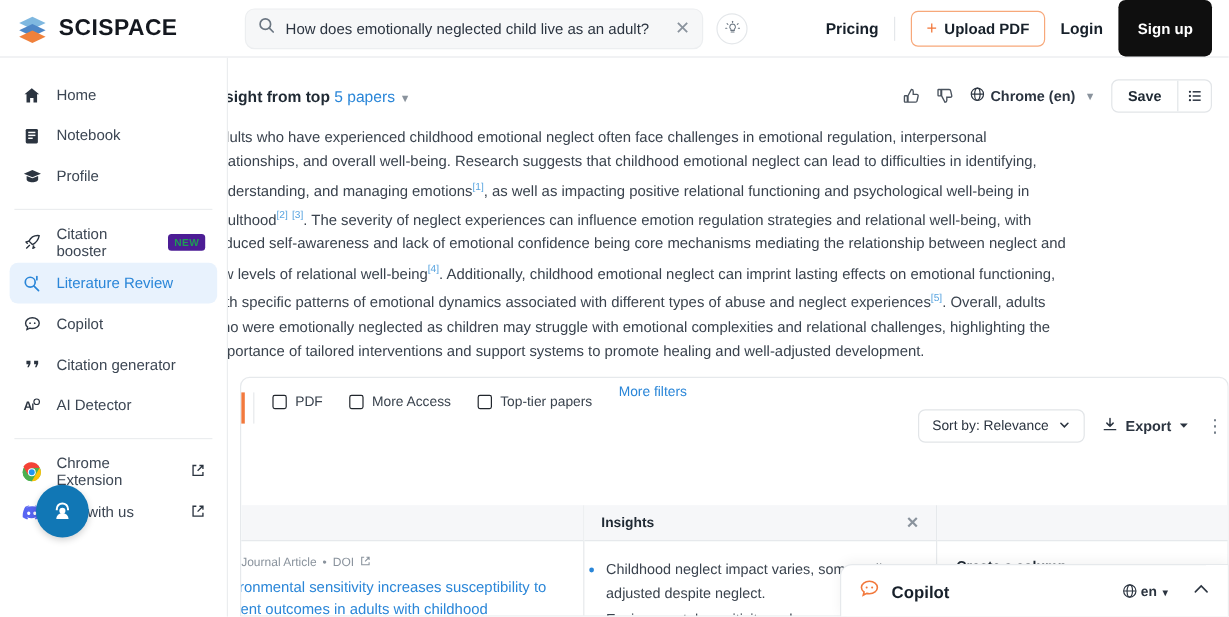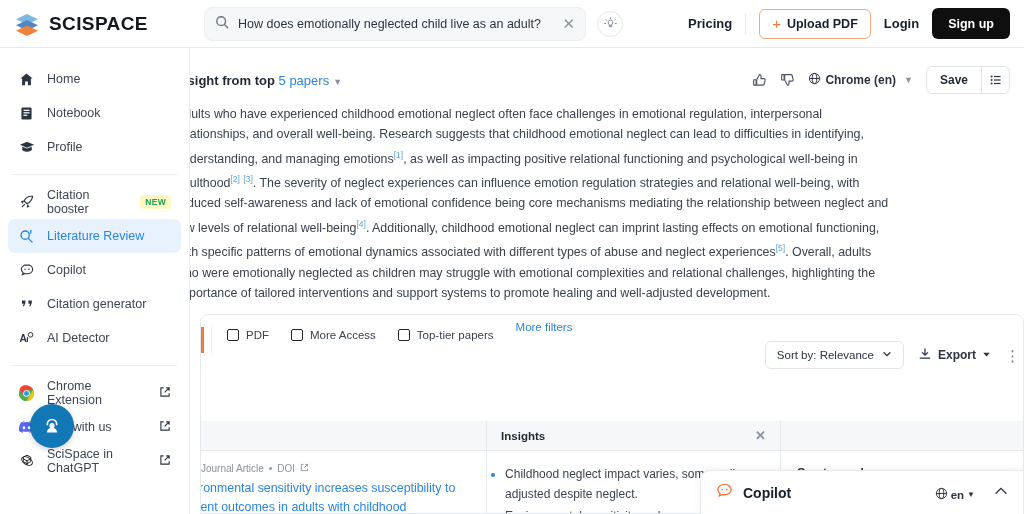--- a/index.html
+++ b/index.html
@@ -42,41 +42,41 @@
   .pricing { font-size: 13px; font-weight: 700; color: #17202a; cursor: pointer; }
   .vdiv { width: 1px; height: 20px; background: #e4e7ea; }
   .upload-btn {
     height: 30px; border: 1px solid #f7a87a; border-radius: 6px; background: #fff;
     display: flex; align-items: center; gap: 6px; padding: 0 12px;
     font-size: 12.5px; font-weight: 700; color: #17202a; cursor: pointer;
   }
   .plus { color: #f2793d; font-size: 15px; font-weight: 400; line-height: 1; }
   .login { font-size: 13px; font-weight: 700; color: #17202a; cursor: pointer; }
   .signup {
-    height: 31px; background: #0f0f0f; color: #fff; border-radius: 6px;
+    height: 47px; background: #0f0f0f; color: #fff; border-radius: 6px;
     display: flex; align-items: center; padding: 0 16px;
     font-size: 12.5px; font-weight: 700; cursor: pointer;
   }
 
   
   .sidebar {
     position: absolute; top: 48px; left: 0; width: 190px; height: 466px;
     background: #fff; border-right: 1px solid #ebedef; padding-top: 14px; z-index: 30;
   }
   .nav-item {
     display: flex; align-items: center; gap: 12px; height: 34px;
     margin: 0 8px; padding: 0 10px; border-radius: 7px;
     font-size: 12.5px; color: #3c4653; cursor: pointer;
   }
   .nav-item .ico { width: 17px; height: 17px; display: flex; align-items: center; justify-content: center; flex: 0 0 17px; }
   .nav-item.active { background: #e8f2fd; color: #2a86d8; }
   .nav-item.active .ico svg { stroke: #2a86d8; fill: none; }
   .nav-sep { height: 1px; background: #ebedef; margin: 10px 12px; }
   .badge-new {
-    background: #fef9c3; color: #1f9d55; font-size: 8.5px; font-weight: 700;
+    background: #4c1d95; color: #1f9d55; font-size: 8.5px; font-weight: 700;
     border-radius: 3px; padding: 2px 5px; letter-spacing: .3px;
   }
   .ext-ico { margin-left: auto; }
 
   .support-fab {
     position: absolute; left: 30px; top: 404px; width: 44px; height: 44px;
     border-radius: 50%; background: #1177b5; display: flex; align-items: center;
     justify-content: center; z-index: 60; cursor: pointer;
     box-shadow: 0 2px 6px rgba(0,0,0,.18);
   }
@@ -339,36 +339,20 @@
       </span>
       <span>Talk with us</span>
       <span class="ext-ico">
         <svg width="12" height="12" viewBox="0 0 14 14" fill="none" stroke="#2b3440" stroke-width="1.3">
             <path d="M5.4 2.2H2.2v9.6h9.6V8.6"></path>
             <path d="M8.4 2.2h3.4v3.4M11.8 2.2 6.6 7.4"></path>
           </svg>
       </span>
     </div>
 
-    <div class="nav-item">
-      <span class="ico">
-        <svg width="16" height="16" viewBox="0 0 18 18" fill="none" stroke="#1a1a1a" stroke-width="1.1">
-          <path d="M9 2.4 13.2 4.8v4.8L9 12 4.8 9.6V4.8z"></path>
-            <path d="M4.8 6.4 9 8.8l4.2-2.4M9 8.8v4.8"></path>
-          <ellipse cx="9" cy="9" rx="6.6" ry="4" transform="rotate(30 9 9)"></ellipse>
-        </svg>
-      </span>
-      <span>SciSpace in ChatGPT</span>
-      <span class="ext-ico">
-        <svg width="12" height="12" viewBox="0 0 14 14" fill="none" stroke="#2b3440" stroke-width="1.3">
-            <path d="M5.4 2.2H2.2v9.6h9.6V8.6"></path>
-            <path d="M8.4 2.2h3.4v3.4M11.8 2.2 6.6 7.4"></path>
-          </svg>
-      </span>
-    </div>
   </div>
 
   <div class="support-fab">
     <svg width="22" height="22" viewBox="0 0 24 24" fill="#fff">
       <path d="M12 4a6 6 0 0 0-6 6v1.2h1.8V10a4.2 4.2 0 0 1 8.4 0v1.2H18V10a6 6 0 0 0-6-6z"></path>
       <circle cx="12" cy="11.6" r="2.8"></circle>
       <path d="M6.4 19.2a5.6 5.6 0 0 1 11.2 0z"></path>
     </svg>
   </div>
 

